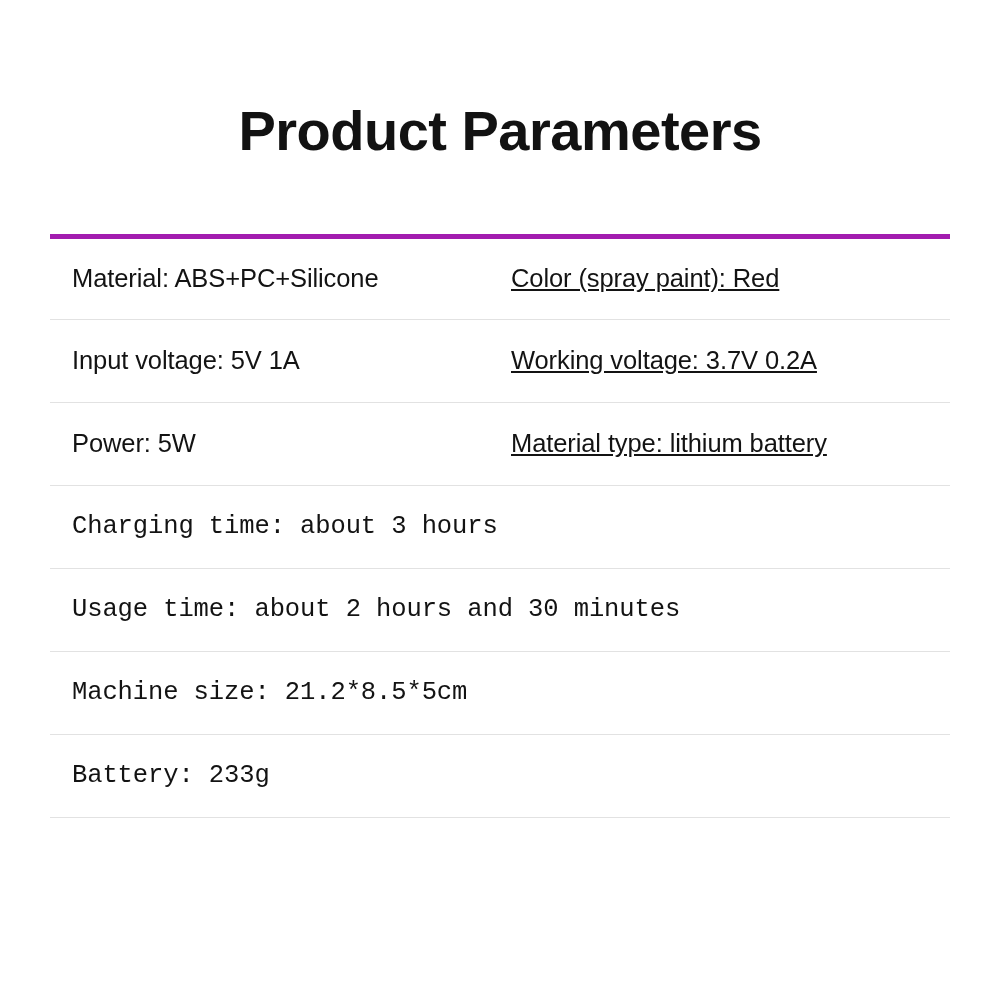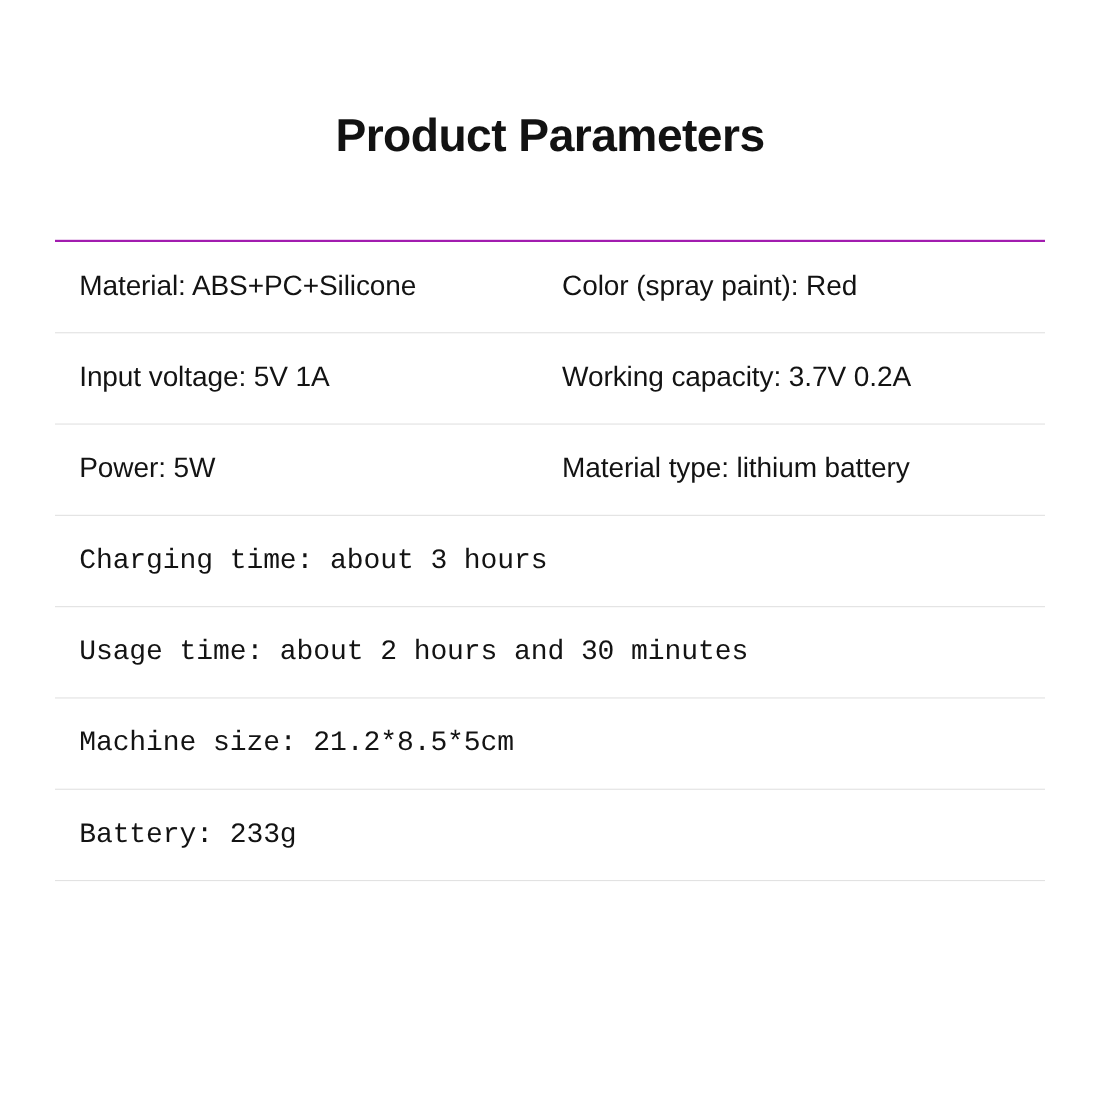--- a/index.html
+++ b/index.html
@@ -15,56 +15,57 @@
     overflow: hidden;
   }
   .page {
     position: relative;
     width: 1000px;
     height: 1000px;
     box-sizing: border-box;
   }
   .title {
     text-align: center;
-    font-size: 42px;
+    font-size: 56px;
     font-weight: 700;
     letter-spacing: -0.5px;
     color: #121212;
     margin: 0;
     padding-top: 100px;
     line-height: 1.1;
   }
   .spec-table {
     margin: 0 auto;
     margin-top: 72px;
     width: 900px;
     border-collapse: collapse;
   }
   .spec-row {
     border-bottom: 1px solid #e2e2e2;
     height: 83px;
   }
   .spec-row.first {
-    border-top: 2px solid #a21caf;
+    border-top: 5px solid #a21caf;
   }
   .spec-cell {
     font-size: 25.5px;
     color: #131313;
     font-weight: 400;
     vertical-align: middle;
     padding: 0 0 0 22px;
     white-space: nowrap;
     letter-spacing: -0.1px;
   }
   .spec-cell.left {
     width: 50%;
   }
   .spec-cell.right {
     width: 50%;
     padding-left: 11px;
+    text-decoration: underline;
   }
   .spec-cell.full {
     width: 100%;
     font-family: Liberation Mono, monospace;
   }
 </style>
 </head>
 <body>
 
 <div class="page">
@@ -74,21 +75,21 @@
   <table class="spec-table">
     <tbody>
 
       <tr class="spec-row first">
         <td class="spec-cell left">Material: ABS+PC+Silicone</td>
         <td class="spec-cell right">Color (spray paint): Red</td>
       </tr>
 
       <tr class="spec-row">
         <td class="spec-cell left">Input voltage: 5V 1A</td>
-        <td class="spec-cell right">Working capacity: 3.7V 0.2A</td>
+        <td class="spec-cell right">Working voltage: 3.7V 0.2A</td>
       </tr>
 
       <tr class="spec-row">
         <td class="spec-cell left">Power: 5W</td>
         <td class="spec-cell right">Material type: lithium battery</td>
       </tr>
 
 
       <tr class="spec-row">
         <td class="spec-cell full" colspan="2">Charging time: about 3 hours</td>

